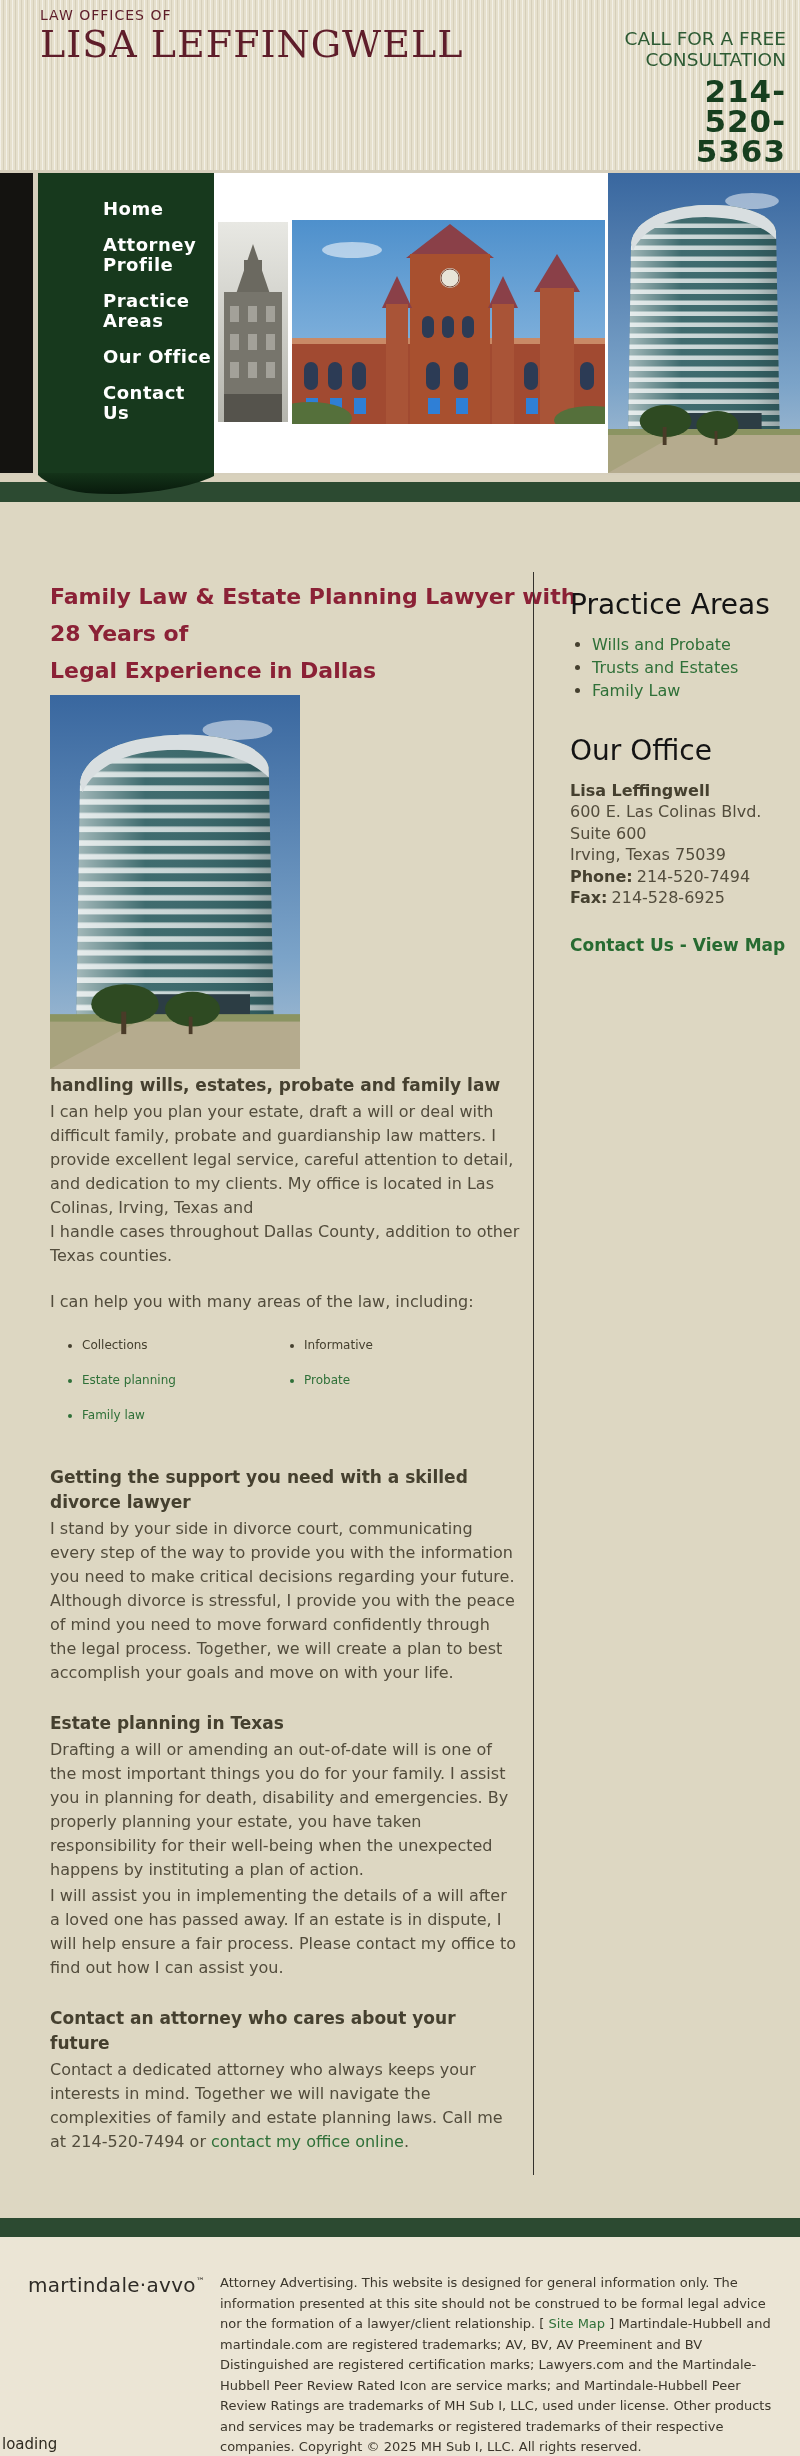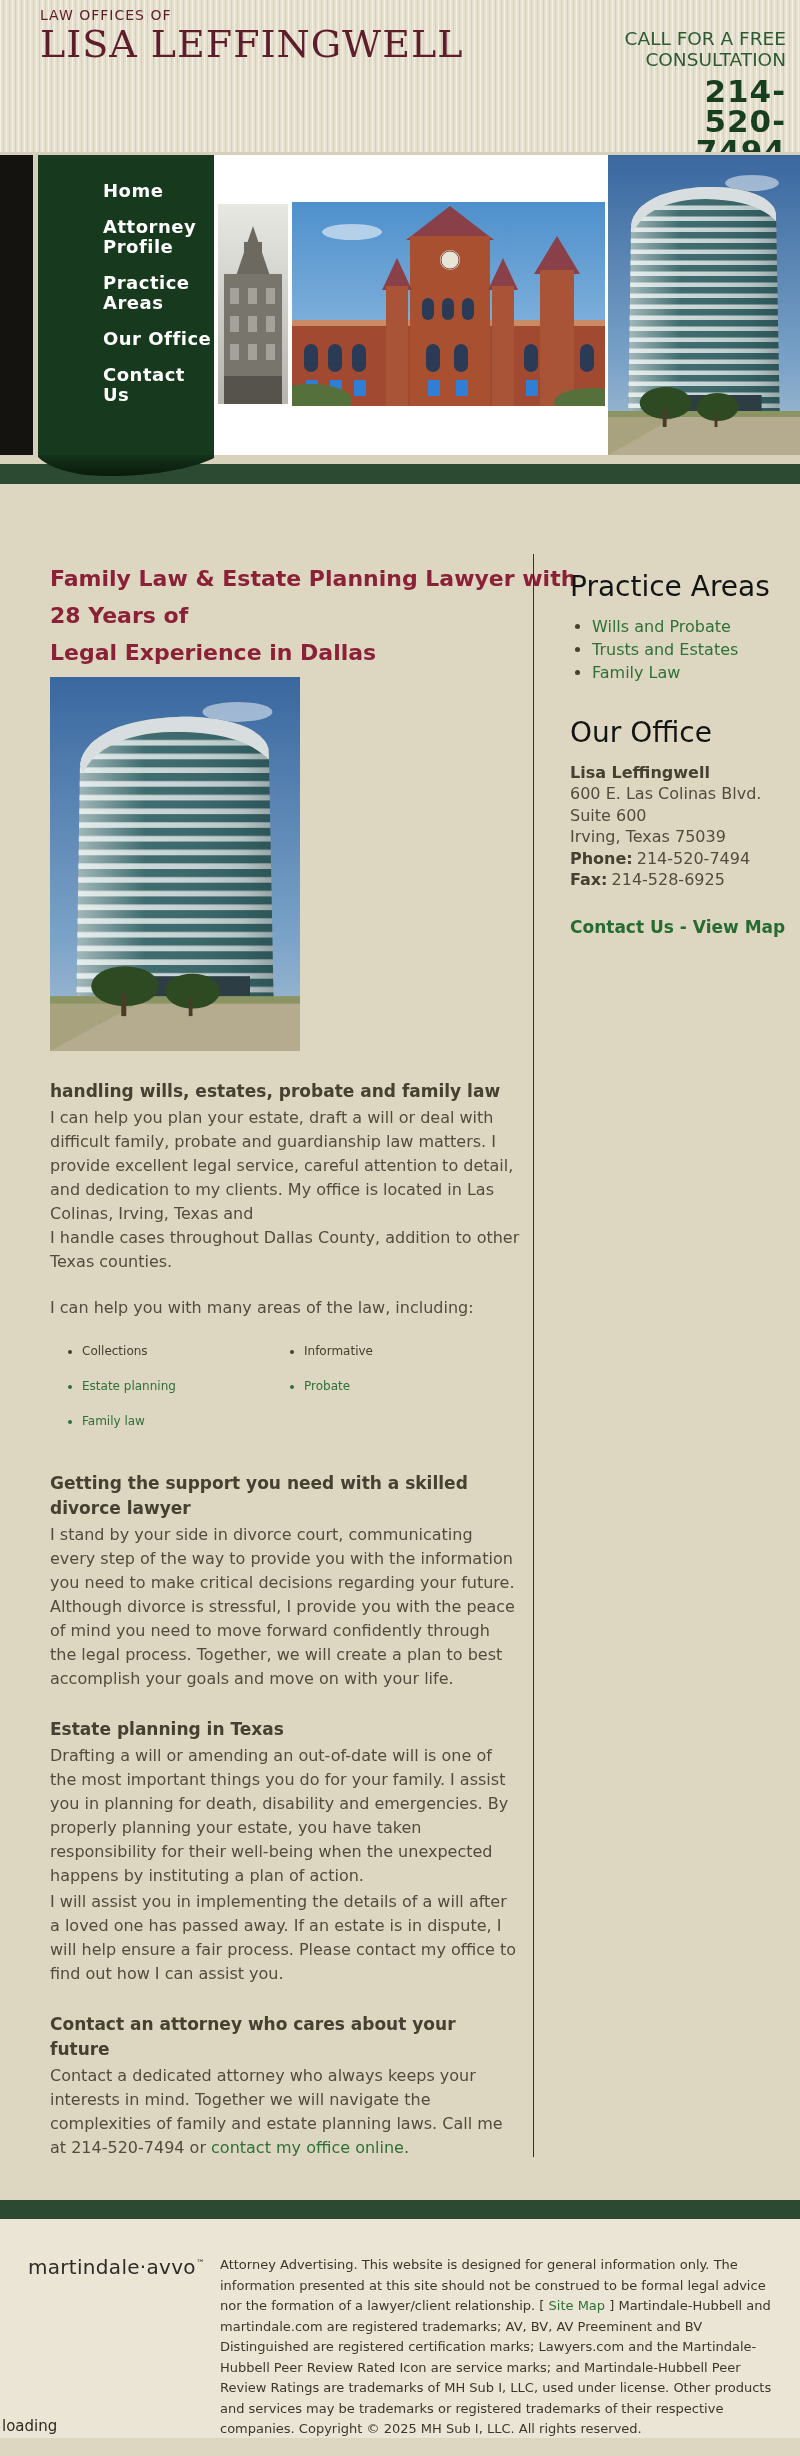--- a/index.html
+++ b/index.html
@@ -1,21 +1,21 @@
 <!DOCTYPE html>
 <html><head>
 <meta charset="utf-8">
 <style>
   * { margin:0; padding:0; box-sizing:border-box; }
   body { background:#ddd7c2; font-family:"DejaVu Sans","Liberation Sans",sans-serif; }
   .page { width:800px; height:2456px; margin:0 auto; position:relative; background:#ddd7c2; overflow:hidden; }
 
   
   .header {
-    height:152px; position:relative;
+    height:170px; position:relative;
     background-color:#e6e0cd;
     background-image:repeating-linear-gradient(90deg,
       rgba(255,255,255,0.5) 0px, rgba(255,255,255,0.5) 1px,
       transparent 1px, transparent 3px,
       rgba(140,128,100,0.18) 3px, rgba(140,128,100,0.18) 4px,
       transparent 4px, transparent 6px);
   }
   .brand { position:absolute; left:40px; top:7px; }
   .firm-small { font-size:14px; color:#5e1d2a; letter-spacing:1px; }
   .firm-large { font-family:"DejaVu Serif","Liberation Serif",serif; font-size:38px; color:#5e1d2a; letter-spacing:1px; line-height:1.15; }
@@ -41,21 +41,21 @@
   
   .content { height:1716px; background:#ddd7c2; display:flex; overflow:hidden; }
   .main-col { width:533px; padding:76px 12px 0 50px; }
   .divider { width:1px; background:#33312c; margin-top:70px; margin-bottom:43px; }
   .aside-col { flex:1; padding:86px 10px 0 36px; }
 
   .page-heading { color:#8b2136; font-size:22px; line-height:37px; margin-bottom:6px; }
   .page-heading div { white-space:nowrap; }
   .photo-row { display:flex; }
   .caption-bold { margin:170px 0 0 12px; font-size:17px; font-weight:bold; color:#45402f; }
-  .subheading { margin-top:28px; font-size:17px; font-weight:bold; color:#45402f; line-height:25px; }
+  .subheading { margin-top:4px; font-size:17px; font-weight:bold; color:#45402f; line-height:25px; }
   .body-para { font-size:16px; line-height:24px; color:#524c3c; margin-top:2px; }
   .areas-intro { font-size:16px; line-height:24px; color:#524c3c; margin-top:22px; }
   .areas-cols { display:flex; margin-top:20px; }
   .areas-col-1 { width:222px; }
   .areas-col-2 { flex:1; }
   .areas-cols ul { list-style:disc; padding-left:32px; color:#45402f; }
   .areas-cols li { font-size:12px; line-height:22px; margin-bottom:13px; }
   .green-link { color:#2f7038; cursor:pointer; text-decoration:none; }
   .section-heading { font-size:17px; font-weight:bold; color:#45402f; line-height:25px; margin:26px 0 2px 0; }
 
@@ -90,21 +90,21 @@
     <div class="brand">
       <div class="firm-small">LAW OFFICES OF</div>
       <div class="firm-large">LISA LEFFINGWELL</div>
     </div>
     <div class="call-block">
       <div class="call-line">CALL FOR A FREE</div>
       <div class="call-line">CONSULTATION</div>
       <div class="phone-big">
           <div>214-</div>
           <div>520-</div>
-          <div>7494</div>
+          <div>5363</div>
         </div>
     </div>
   </div>
 
   <div class="photo-strip">
     <div class="black-strip"></div>
 
     <div class="white-panel"></div>
 
     <svg class="photo-grayscale" width="70" height="200" viewBox="0 0 70 200" preserveAspectRatio="none">

